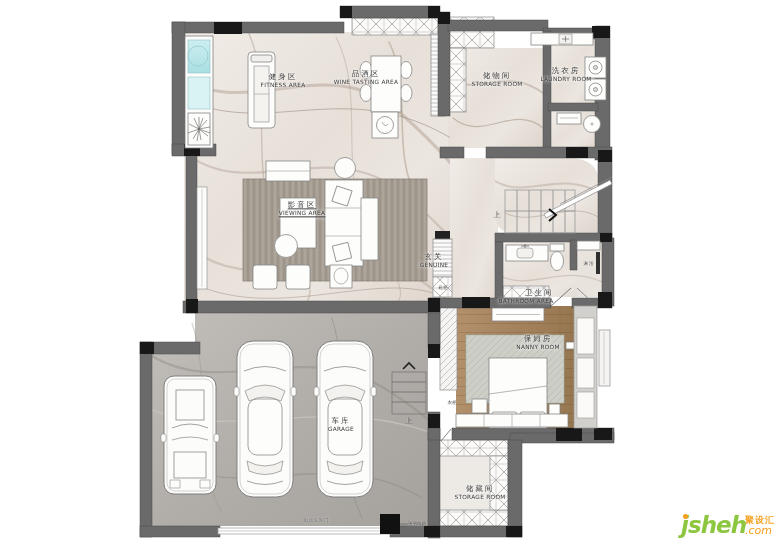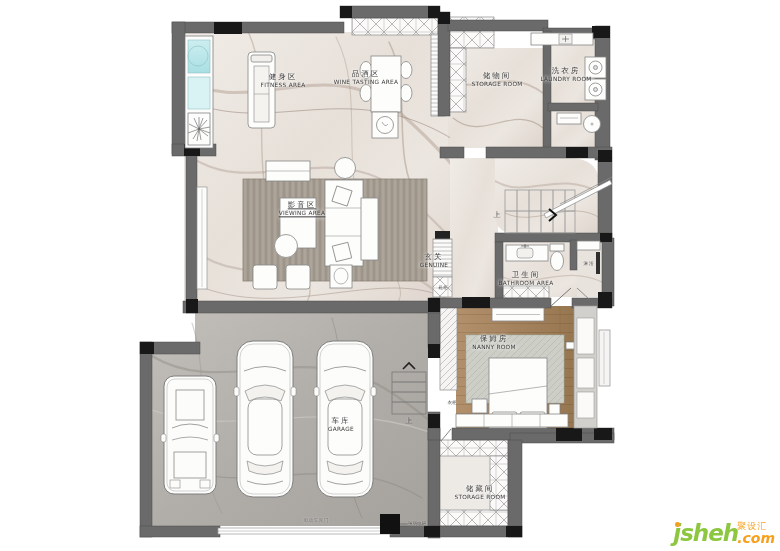--- a/index.html
+++ b/index.html
@@ -7,26 +7,26 @@
          font-family:"DejaVu Sans","Liberation Sans",sans-serif;}
   #plan{position:absolute;left:0;top:0;}
   .lbl{position:absolute;text-align:center;color:#3b3b3b;transform:translate(-50%,-50%);
        line-height:1.3;white-space:nowrap;text-shadow:0 0 3px rgba(255,255,255,.95),0 0 5px rgba(255,255,255,.8);}
   .lbl .zh{display:block;font-size:7.5px;letter-spacing:2px;}
   .lbl .en{display:block;font-size:5.8px;letter-spacing:.3px;}
   .tiny{position:absolute;font-size:4.6px;color:#4a4a4a;transform:translate(-50%,-50%);
         white-space:nowrap;text-shadow:0 0 2px rgba(255,255,255,.9);}
   .up{font-size:7px;color:#333;}
   .gray{color:#6e6e6e;}
-  .logo{position:absolute;right:5px;bottom:5px;display:flex;align-items:center;}
+  .logo{position:absolute;right:5px;bottom:14px;display:flex;align-items:flex-start;}
   .logo-word{color:#8dc63f;font-weight:bold;font-style:italic;font-size:23px;line-height:.85;letter-spacing:-1px;position:relative;}
   .jdot{position:absolute;width:4.5px;height:4.5px;border-radius:50%;background:#f6a01e;left:2px;top:-2px;}
   .logo-right{display:flex;flex-direction:column;line-height:1;margin-left:-1px;padding-bottom:1px;}
-  .logo-cn{color:#f6a01e;font-size:9px;font-weight:normal;letter-spacing:1px;}
-  .logo-tld{color:#f6a01e;font-size:14px;font-weight:bold;font-style:italic;}
+  .logo-cn{color:#f6a01e;font-size:9px;font-weight:bold;letter-spacing:1px;}
+  .logo-tld{color:#f6a01e;font-size:11px;font-weight:normal;font-style:italic;}
 </style>
 </head>
 <body>
 
 <div id="stage">
 <svg id="plan" width="780" height="551" viewBox="0 0 780 551">
   <defs>
     <linearGradient id="gMarble" x1="0" y1="0" x2="1" y2="1">
       <stop offset="0" stop-color="#f1ece7"></stop>
           <stop offset=".45" stop-color="#e7e0d9"></stop>
@@ -379,25 +379,25 @@
   <span class="en">LAUNDRY ROOM</span>
 </div>
 <div class="lbl" style="left:302px;top:209px;text-decoration:underline;">
   <span class="zh">影音区</span>
   <span class="en">VIEWING AREA</span>
 </div>
 <div class="lbl" style="left:411px;top:261px;margin-left:23px;">
   <span class="zh">玄关</span>
   <span class="en">GENUINE</span>
 </div>
-<div class="lbl" style="left:526px;top:279px;">
+<div class="lbl" style="left:526px;top:297px;text-align:right;">
   <span class="zh">卫生间</span>
   <span class="en">BATHROOM AREA</span>
 </div>
-<div class="lbl" style="left:494px;top:343px;">
+<div class="lbl" style="left:538px;top:343px;">
   <span class="zh">保姆房</span>
   <span class="en">NANNY ROOM</span>
 </div>
 <div class="lbl" style="left:341px;top:425px;">
   <span class="zh">车库</span>
   <span class="en">GARAGE</span>
 </div>
 <div class="lbl" style="left:466px;top:493px;padding-left:28px;">
   <span class="zh">储藏间</span>
   <span class="en">STORAGE ROOM</span>

